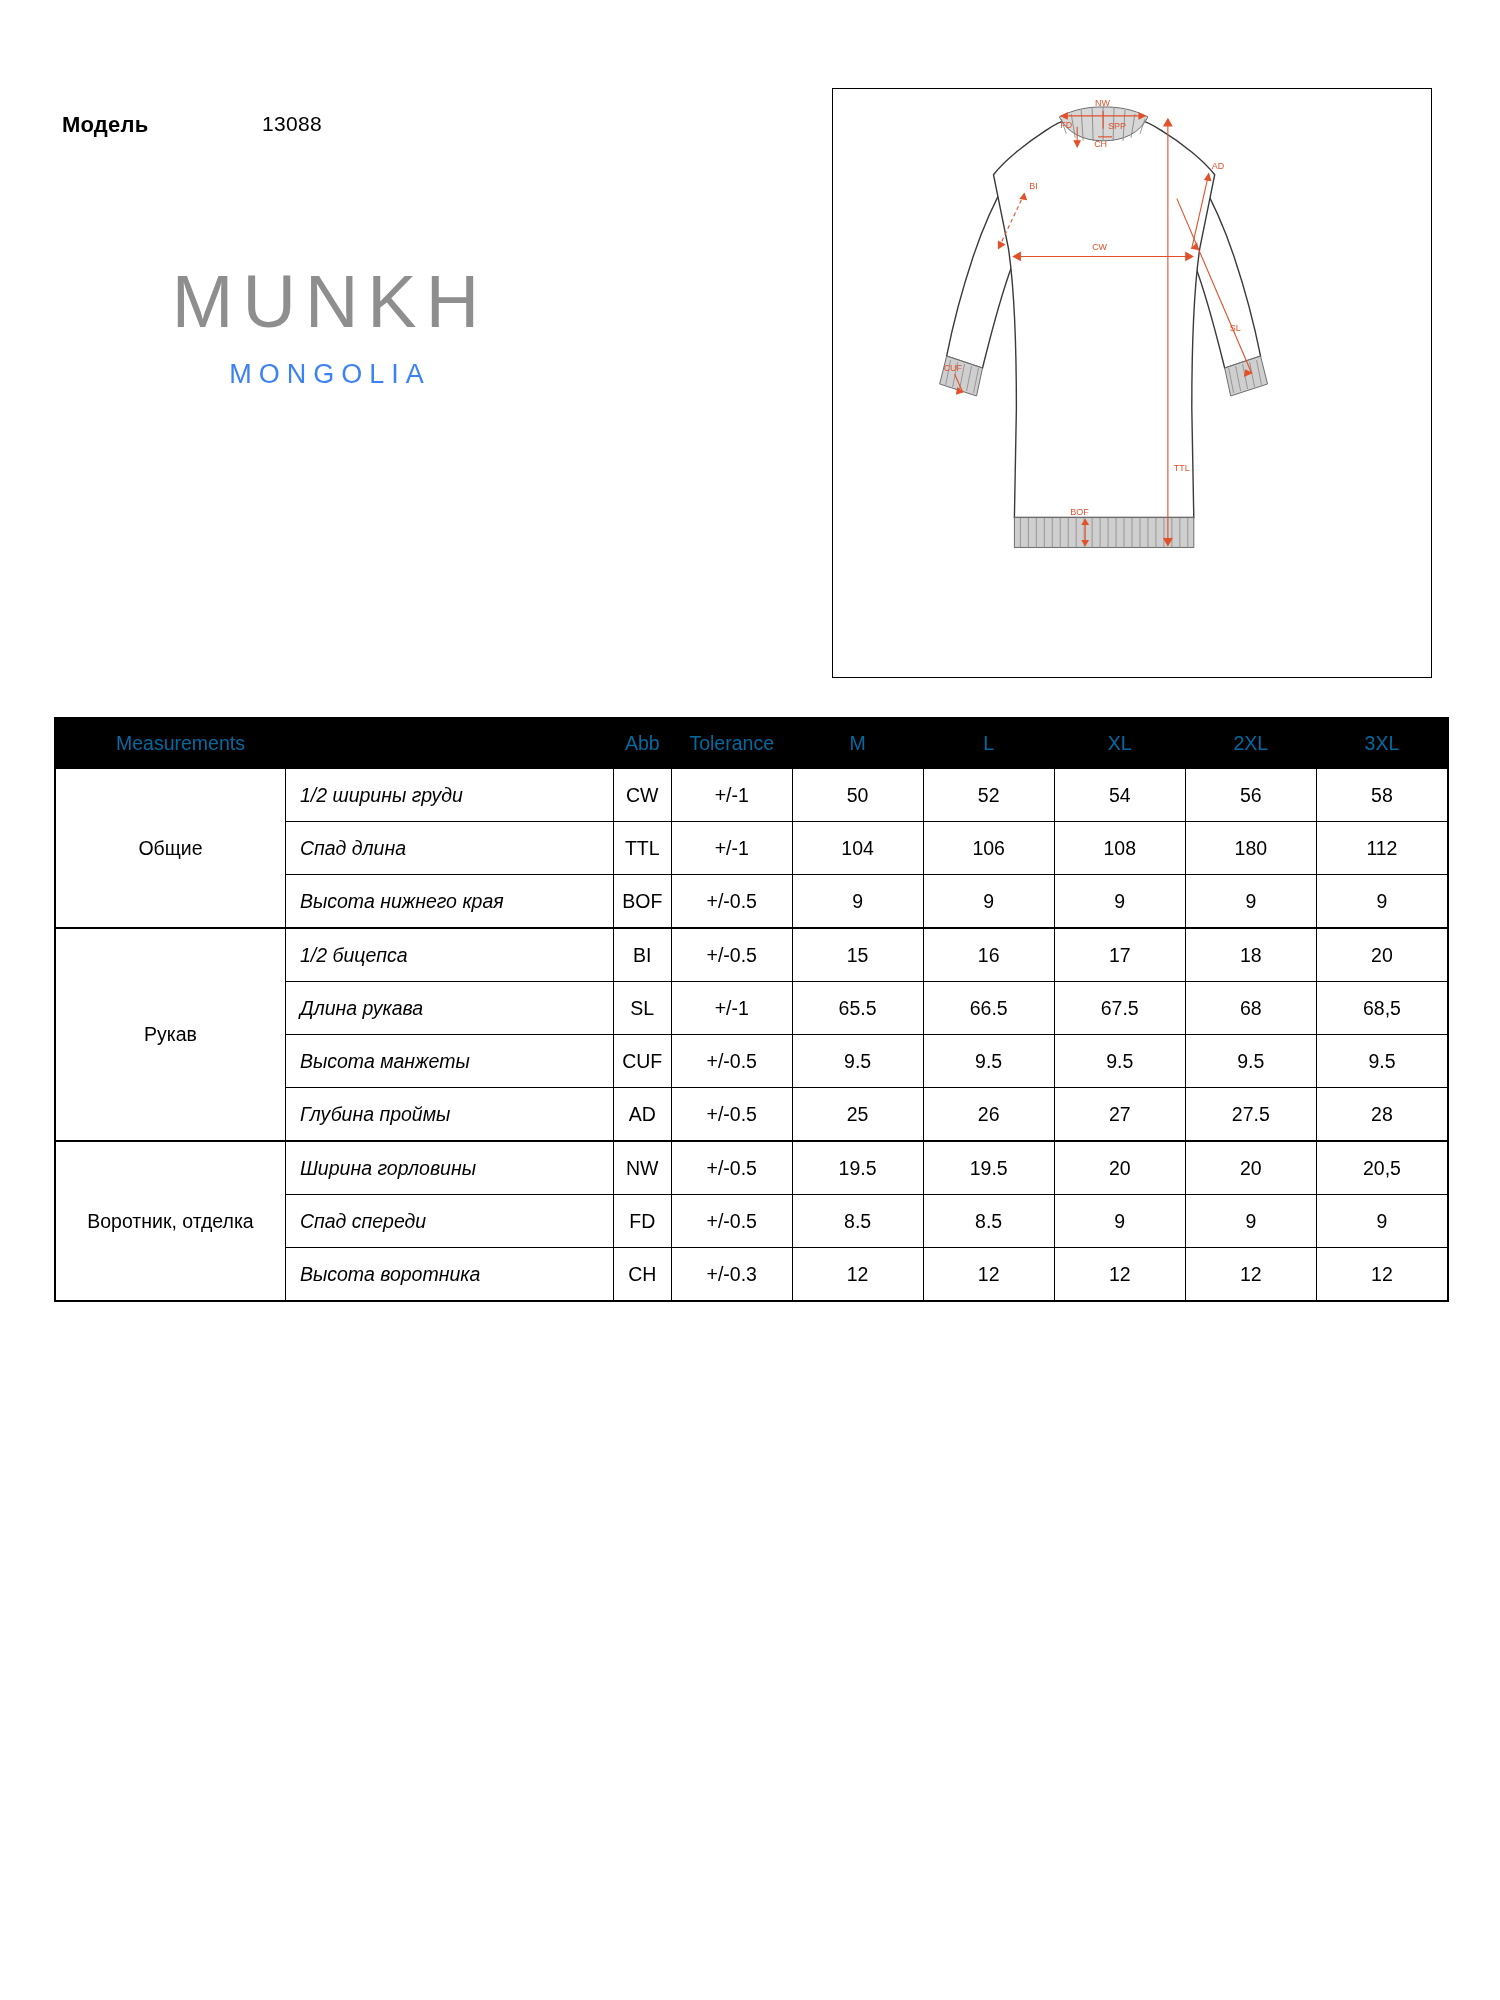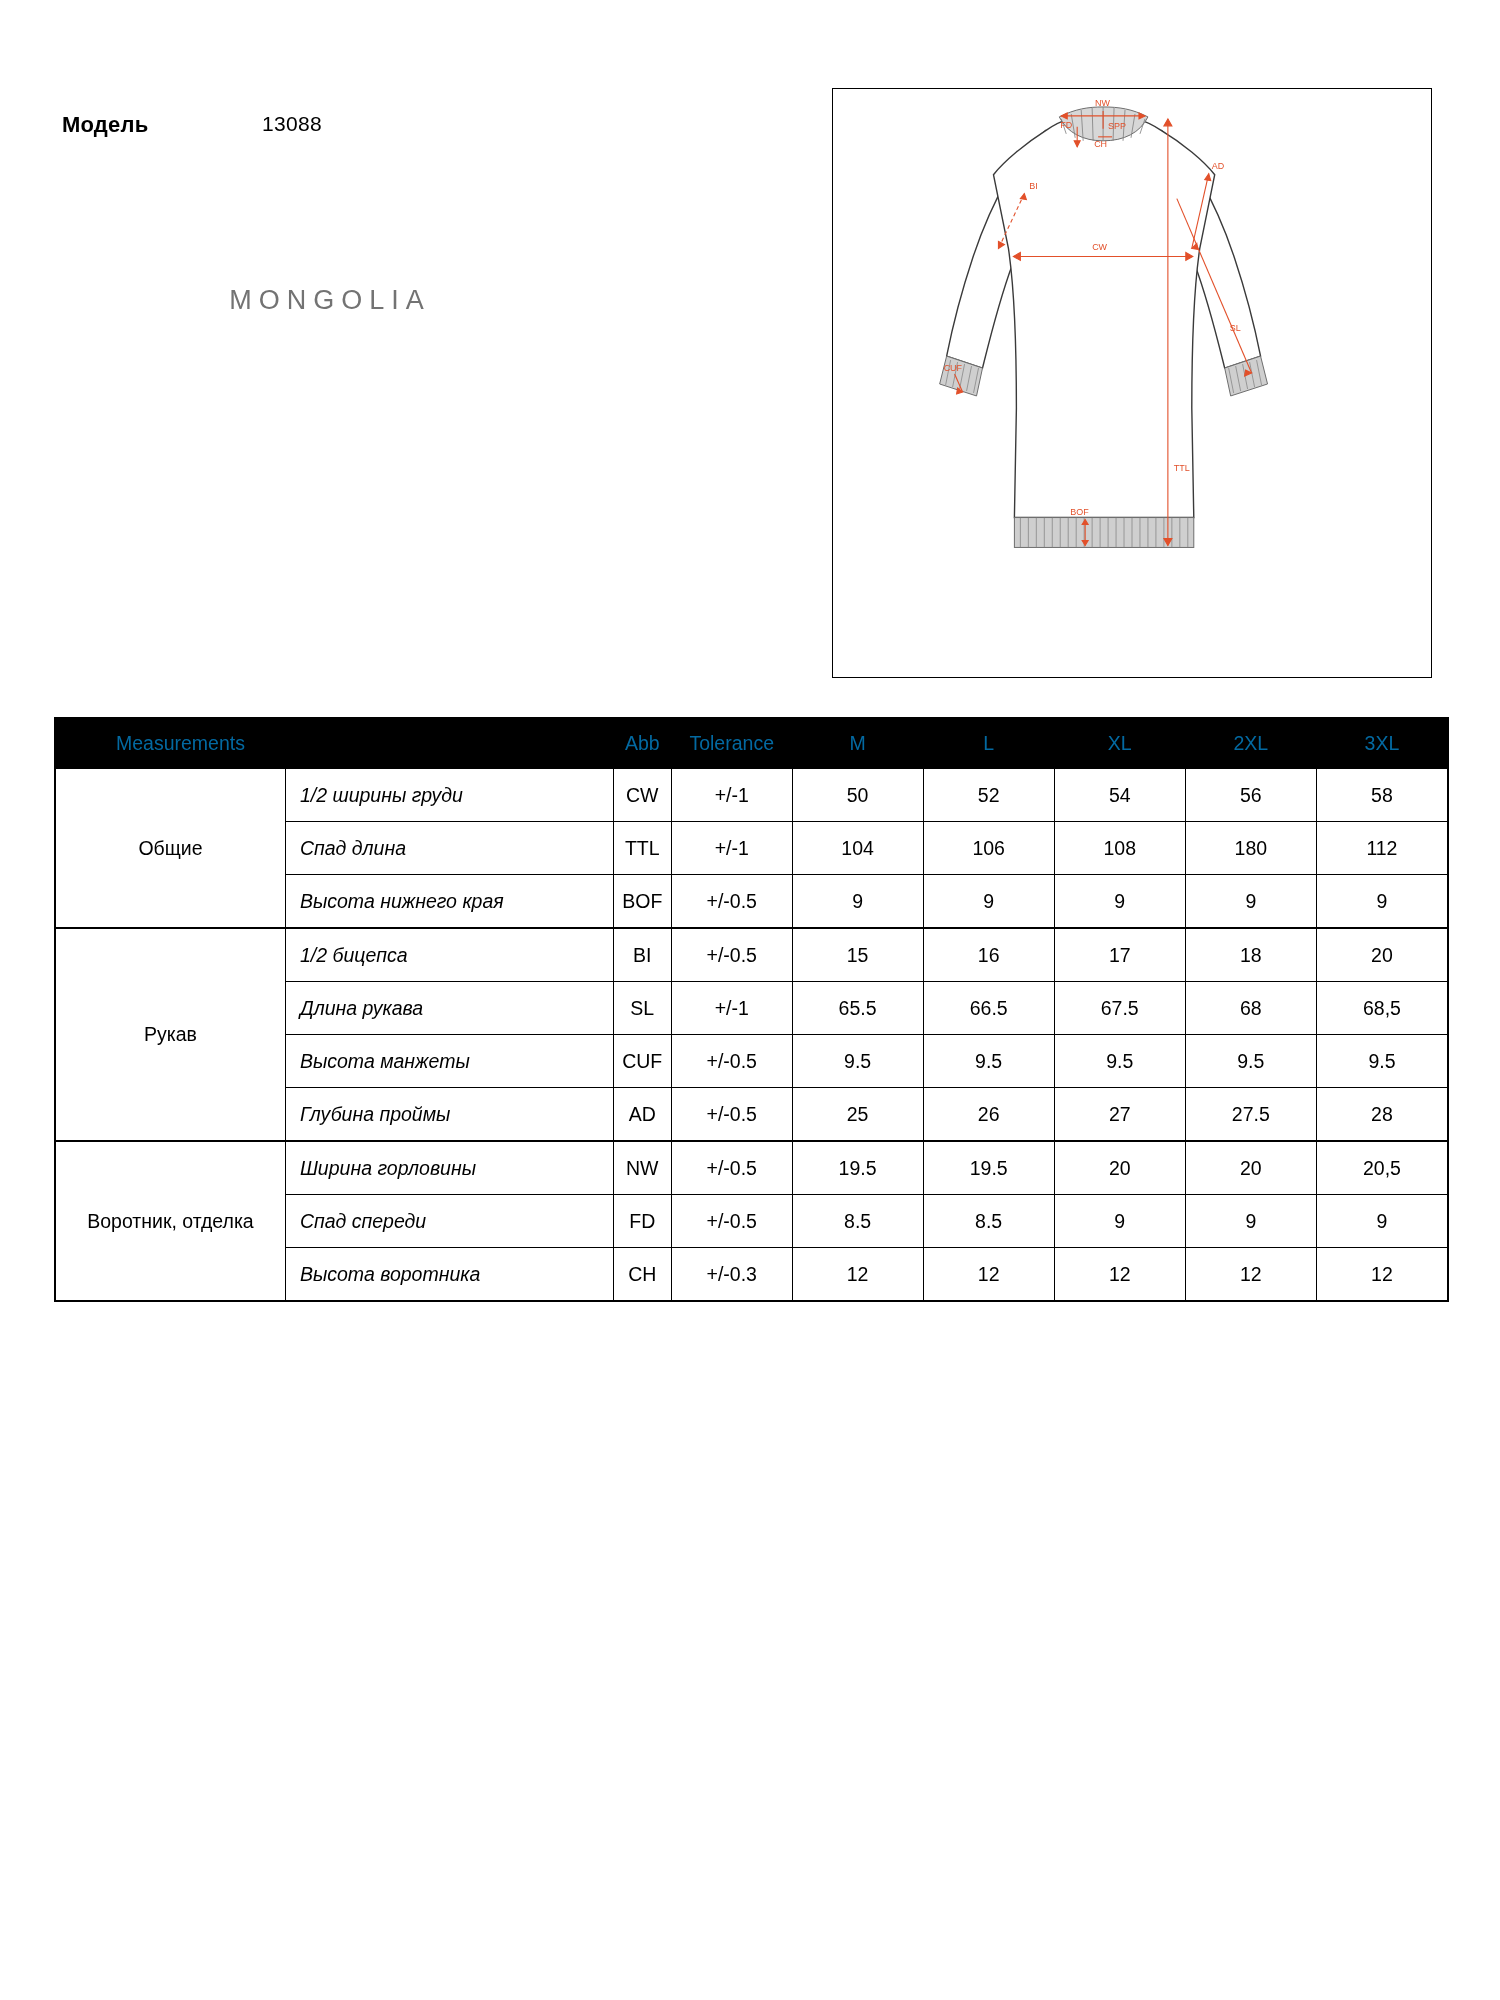--- a/index.html
+++ b/index.html
@@ -47,21 +47,21 @@
     font-weight: 300;
     letter-spacing: 9px;
     color: #8e8e8e;
     line-height: 1;
     font-family: "Liberation Sans", sans-serif;
   }
   .brand-sub {
     margin-top: 20px;
     font-size: 27px;
     letter-spacing: 7px;
-    color: #737373;
+    color: #3b82f6;
     font-family: "Liberation Sans", sans-serif;
   }
 
   
   .tech-box {
     position: absolute;
     left: 832px;
     top: 88px;
     width: 600px;
     height: 590px;
@@ -116,20 +116,21 @@
   .grp-border-top td, .grp-border-top th { border-top: 2px solid #000; }
   .tbl-outer { border: 2px solid #000; }
 </style>
 </head>
 <body>
 
 <div class="model-row">Модель</div>
 <div class="model-value">13088</div>
 
 <div class="brand">
+  <div class="brand-name">MUNKH</div>
   <div class="brand-sub">MONGOLIA</div>
 </div>
 
 <div class="tech-box">
   <svg viewBox="0 0 600 590" xmlns="http://www.w3.org/2000/svg">
 
     <g fill="#ffffff" stroke="#3a3a3a" stroke-width="1.4">
 
       <path d="M213,42 C190,58 160,110 140,170 C126,212 118,248 114,268 L150,280 C156,256 166,214 180,176 C192,142 204,110 213,92 Z"></path>
 

